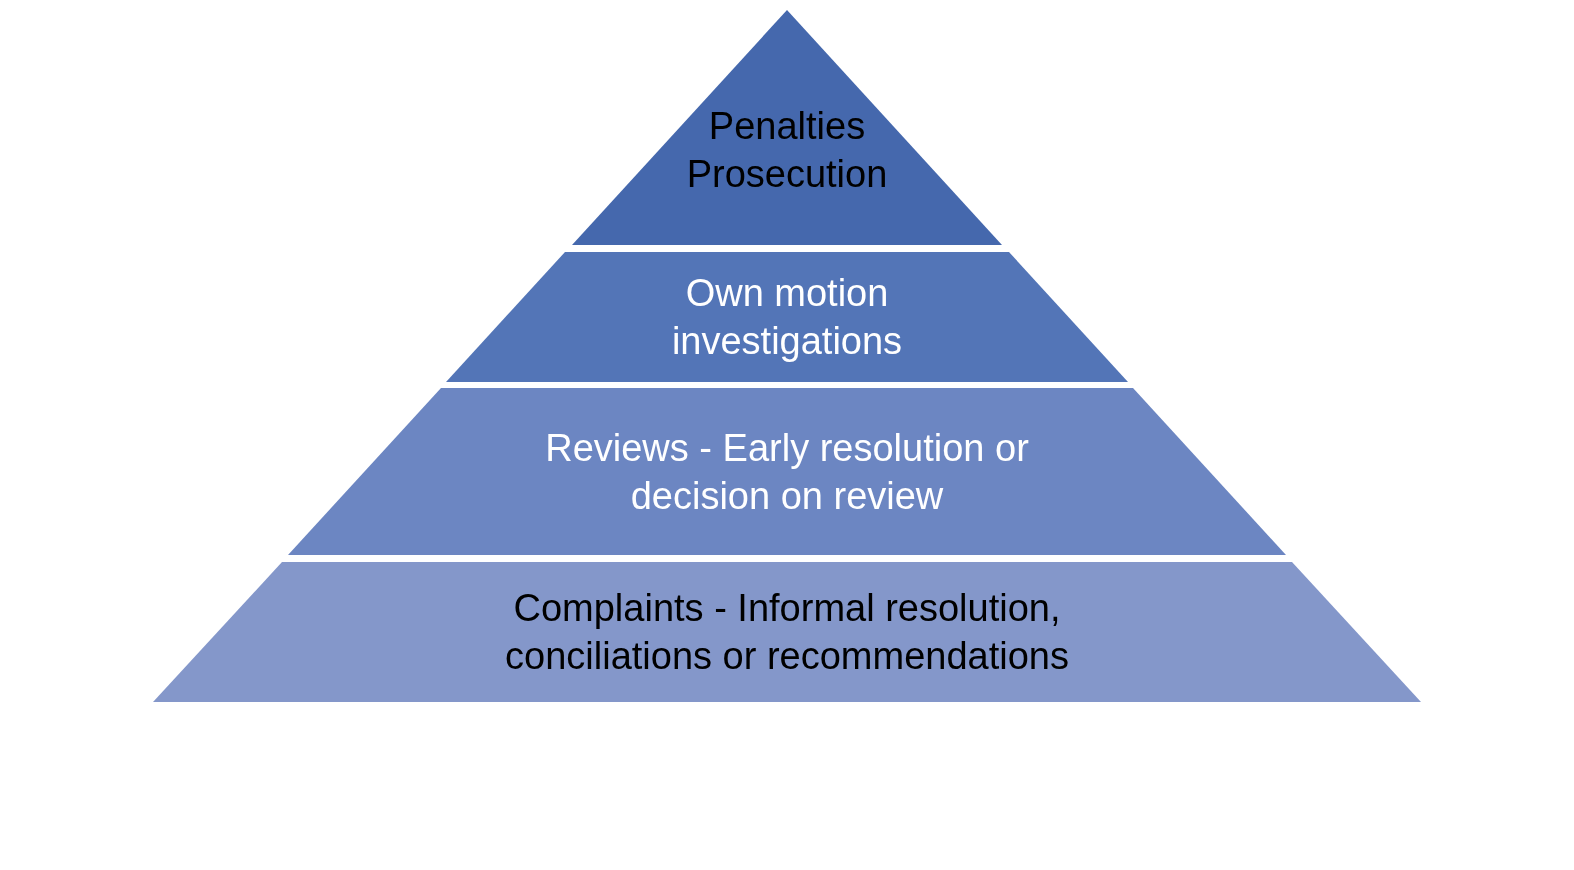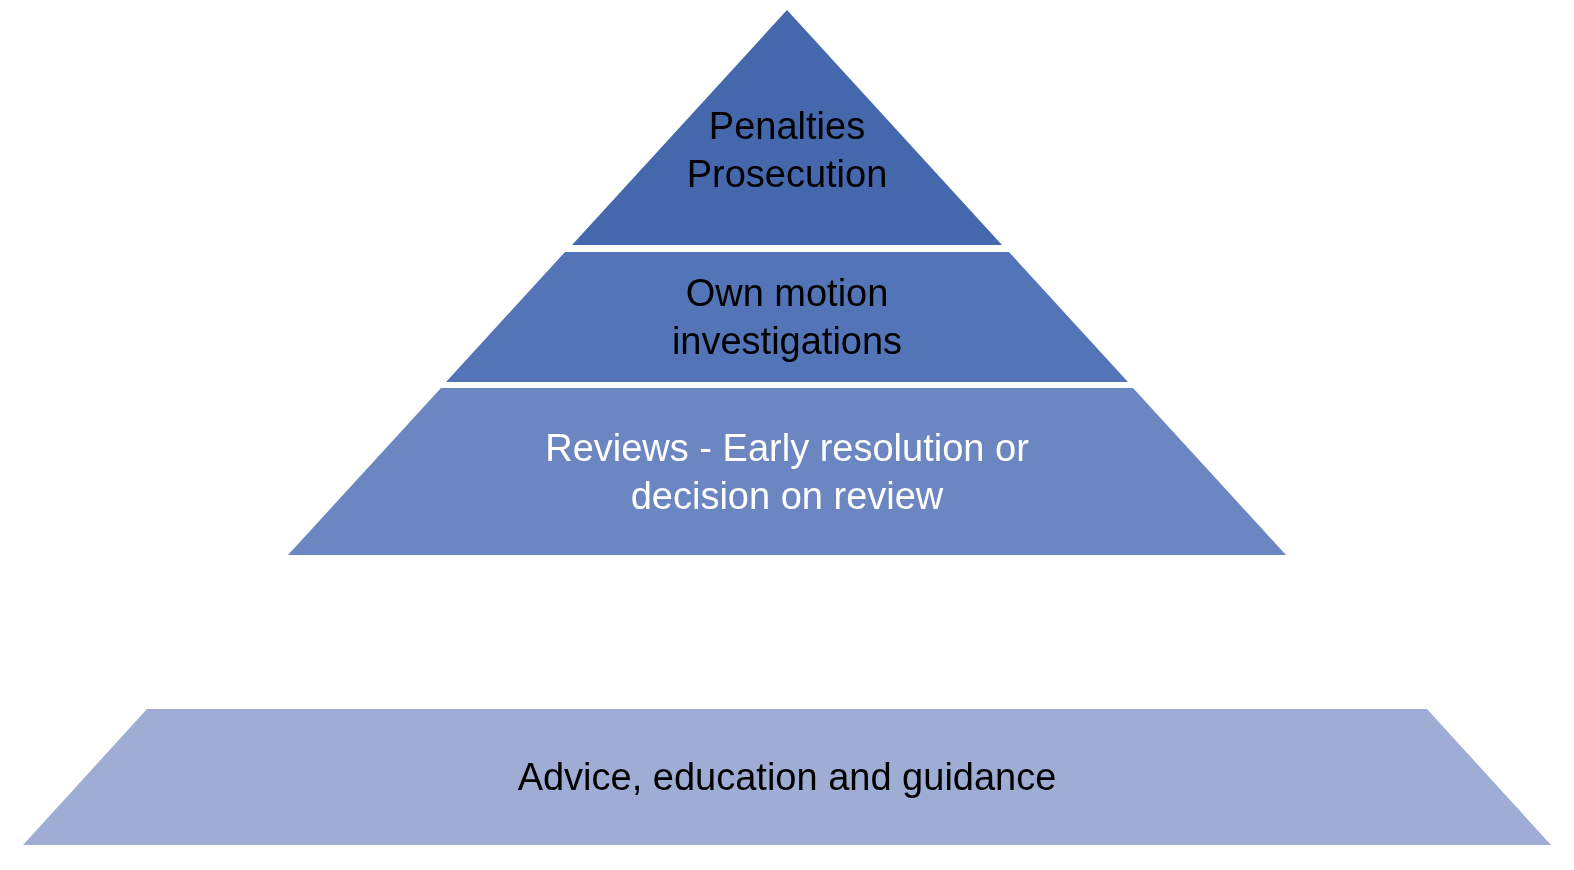--- a/index.html
+++ b/index.html
@@ -61,27 +61,28 @@
 <body style="background: rgb(255, 255, 255);">
 
 <div class="canvas">
 
   <div class="tier tier-0" style="background: rgb(69, 104, 173);">
     <span class="tier-label" style="color: rgb(0, 0, 0);">Penalties
 Prosecution</span>
   </div>
 
   <div class="tier tier-1" style="background: rgb(83, 117, 183);">
-    <span class="tier-label" style="color: #000000;">Own motion
+    <span class="tier-label" style="color: #ffffff;">Own motion
 investigations</span>
   </div>
 
   <div class="tier tier-2" style="background: rgb(108, 134, 194);">
     <span class="tier-label" style="color: #ffffff;">Reviews - Early resolution or
 decision on review</span>
   </div>
 
+  <div class="tier tier-3" style="background: rgb(132, 151, 202);">
+    <span class="tier-label" style="color: rgb(0, 0, 0);">Complaints - Informal resolution,
+conciliations or recommendations</span>
+  </div>
 
-  <div class="tier tier-4" style="background: rgb(159, 173, 213);">
-    <span class="tier-label" style="color: rgb(0, 0, 0);">Advice, education and guidance</span>
-  </div>
 
 </div>
 
 </body></html>

